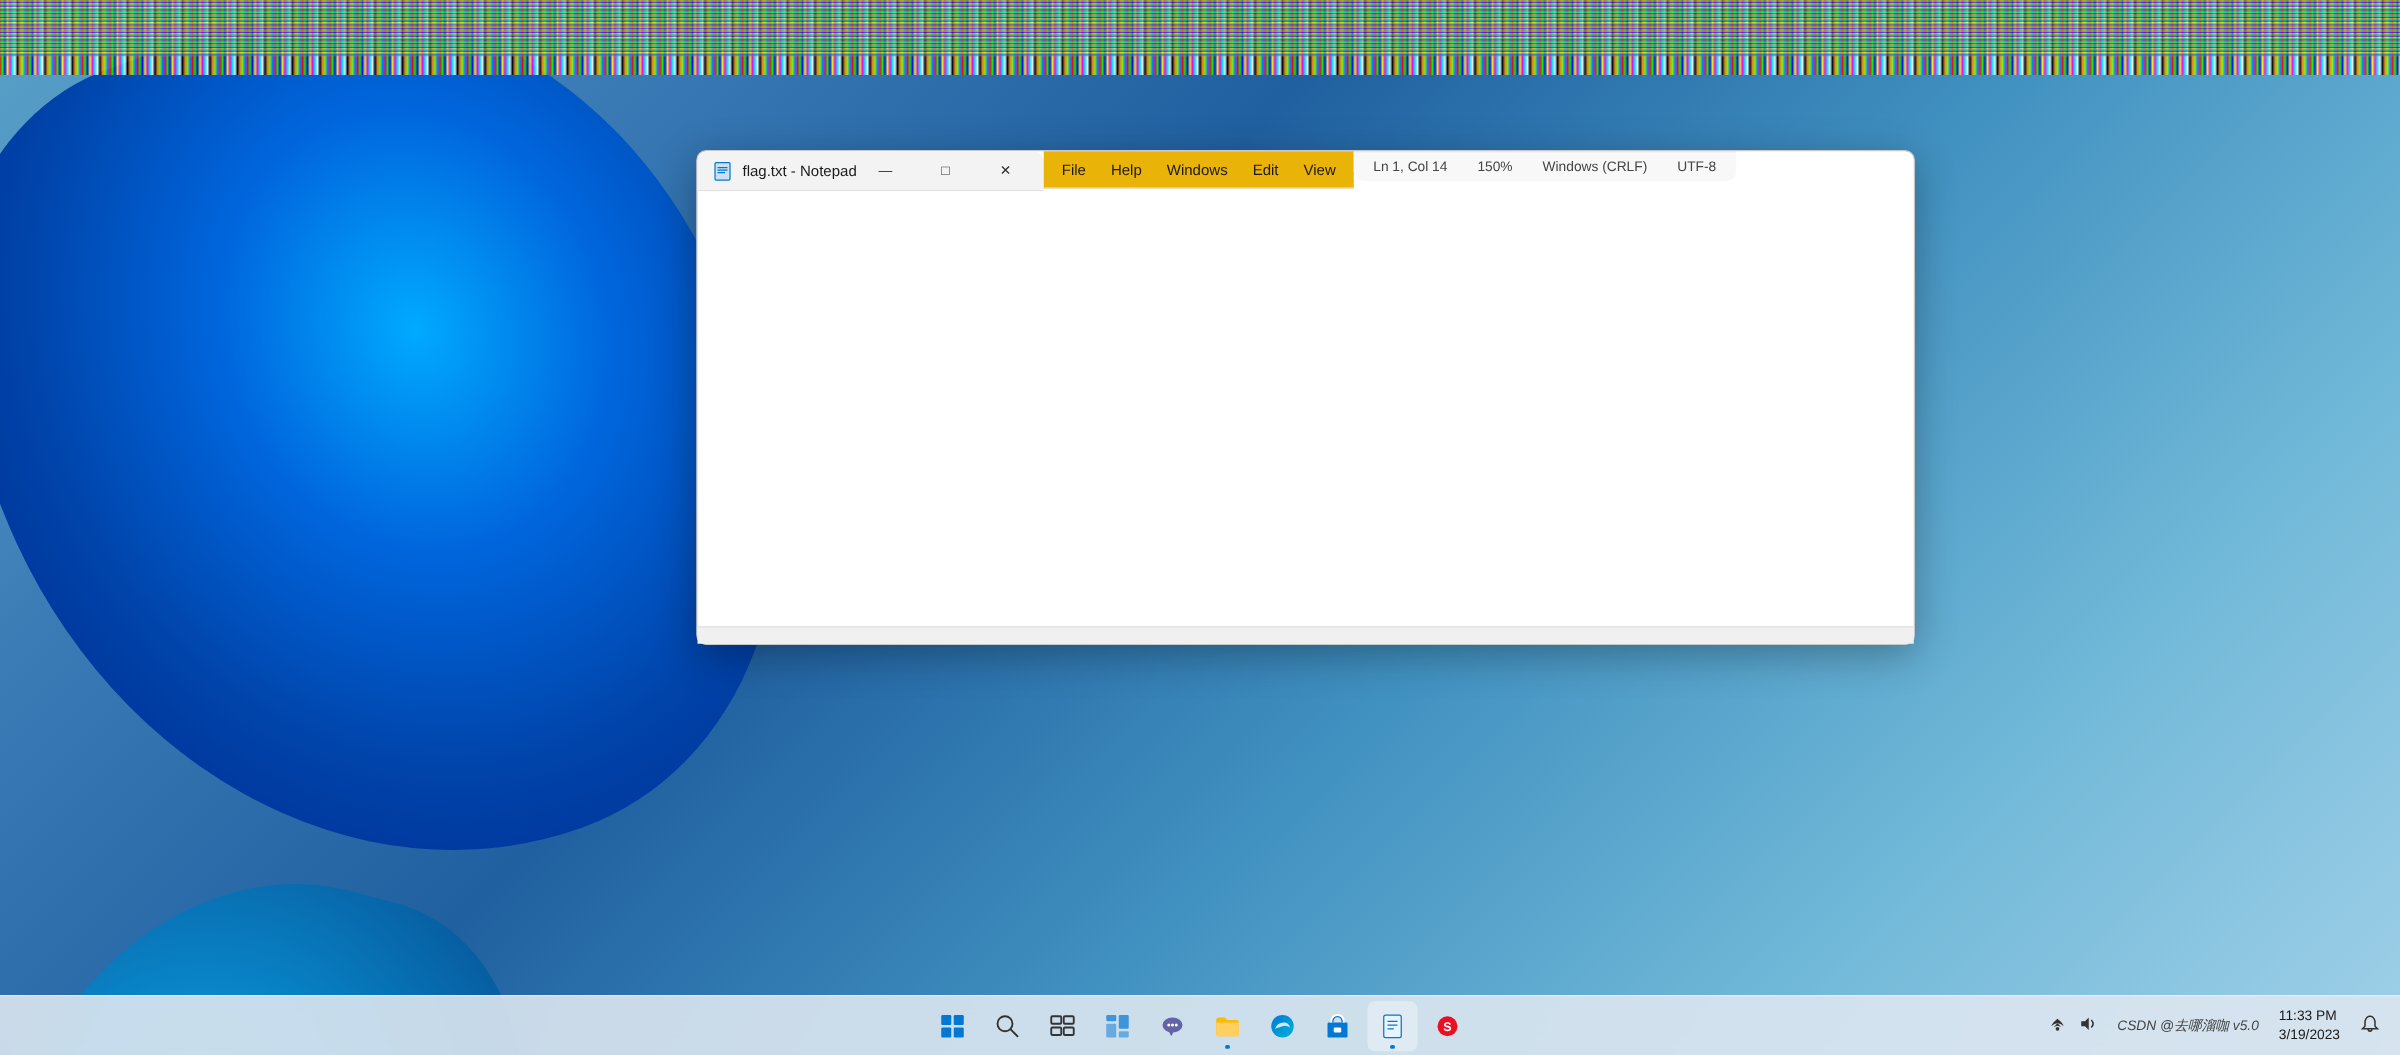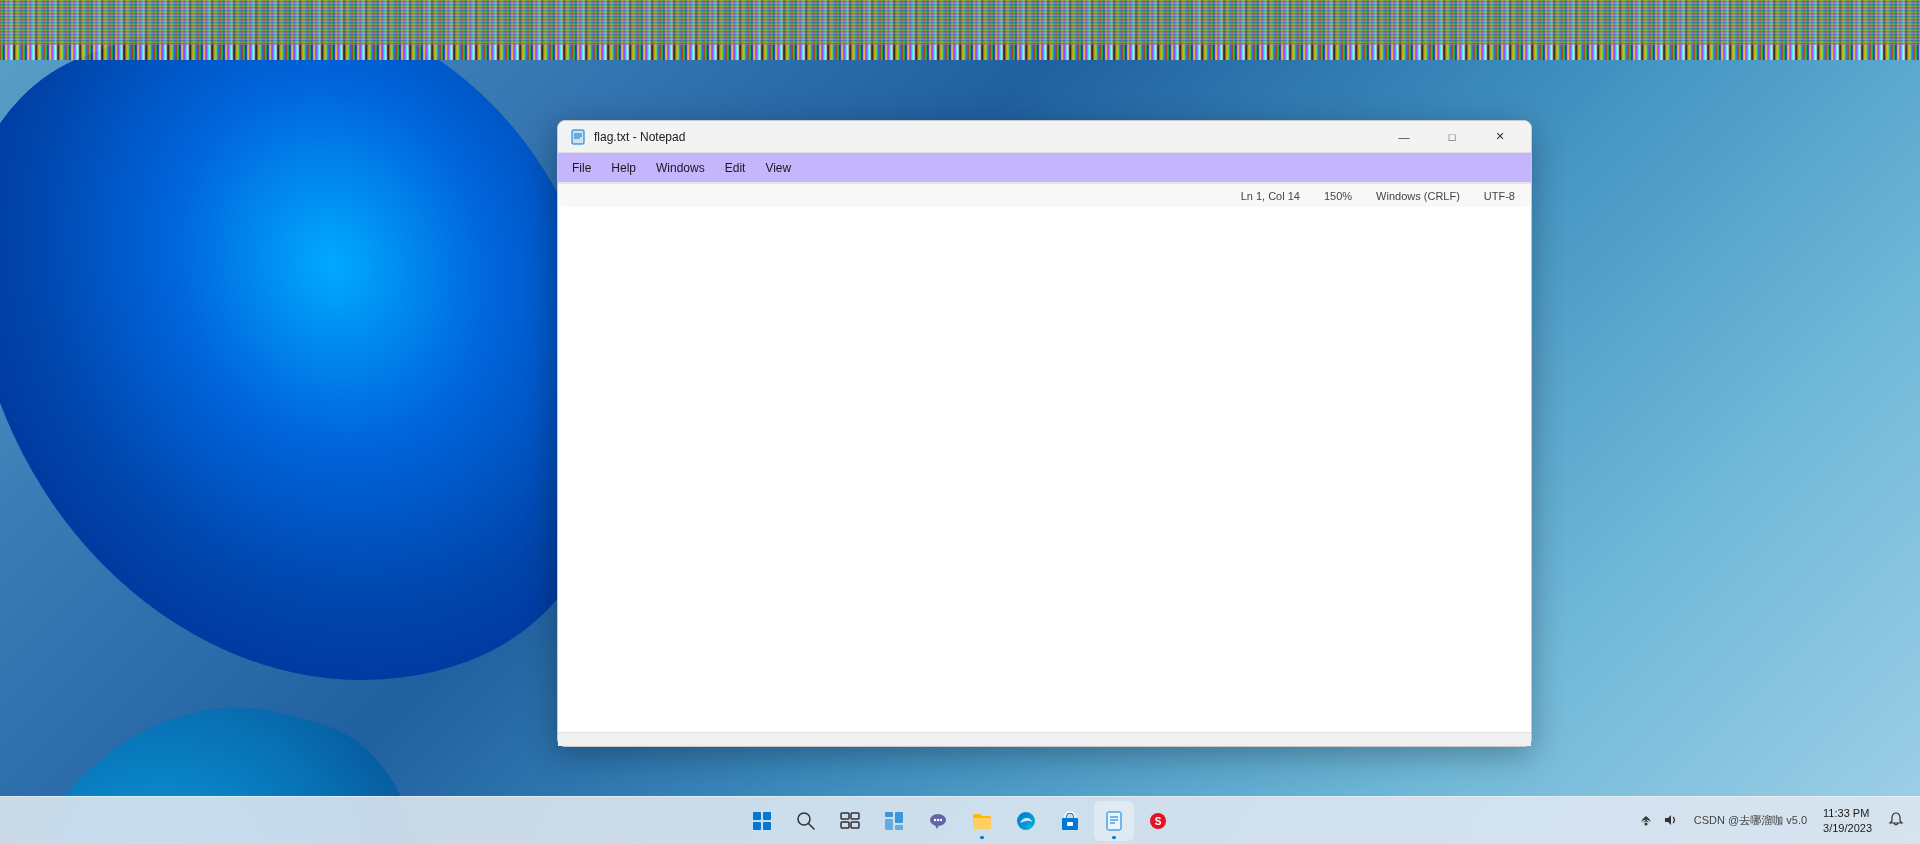--- a/index.html
+++ b/index.html
@@ -72,27 +72,27 @@
       transform: rotate(15deg);
       opacity: 0.8;
     }
 
     
     .notepad-window {
       position: absolute;
       top: 120px;
       left: 557px;
       width: 975px;
-      height: 627px;
+      height: 396px;
       background: #ffffff;
       border: 1px solid #c8c8c8;
       border-radius: 8px;
       box-shadow: 0 8px 32px rgba(0,0,0,0.3);
       display: flex;
-      flex-direction: column;
+      flex-direction: row;
     }
 
     .window-titlebar {
       display: flex;
       align-items: center;
       justify-content: space-between;
       height: 32px;
       padding: 0 8px 0 12px;
       background: #f3f3f3;
       border-radius: 8px 8px 0 0;
@@ -143,21 +143,21 @@
       border-radius: 0;
     }
 
     
     .menubar {
       display: flex;
       align-items: center;
       height: 30px;
       padding: 0 4px;
       border-bottom: 1px solid #e8e8e8;
-      background: #c4b5fd;
+      background: #eab308;
     }
 
     .menu-item {
       padding: 4px 10px;
       font-size: 12px;
       color: #1a1a1a;
       cursor: pointer;
       border-radius: 4px;
     }
 
@@ -483,21 +483,21 @@
         </svg>
       </span>
       <span>
         <svg width="16" height="16" viewBox="0 0 16 16">
           <path d="M3 6 L6 6 L9 3 L9 13 L6 10 L3 10 Z" fill="#333"></path>
           <path d="M11 5 Q14 8 11 11" fill="none" stroke="#333" stroke-width="1.2"></path>
         </svg>
       </span>
     </div>
 
-    <span style="font-size:11px;color:#444;">CSDN @去哪溜咖 v5.0</span>
+    <span style="font-size:11px;color:#444;font-style:italic;">CSDN @去哪溜咖 v5.0</span>
     <div class="time-display">
       <div>11:33 PM</div>
       <div>3/19/2023</div>
     </div>
 
     <span>
       <svg width="16" height="16" viewBox="0 0 16 16">
         <path d="M8 2 Q11 2 12 6 L12 10 L14 12 L2 12 L4 10 L4 6 Q5 2 8 2Z" fill="none" stroke="#333" stroke-width="1.2"></path>
         <path d="M6.5 12 Q6.5 14 8 14 Q9.5 14 9.5 12" fill="none" stroke="#333" stroke-width="1.2"></path>
       </svg>

